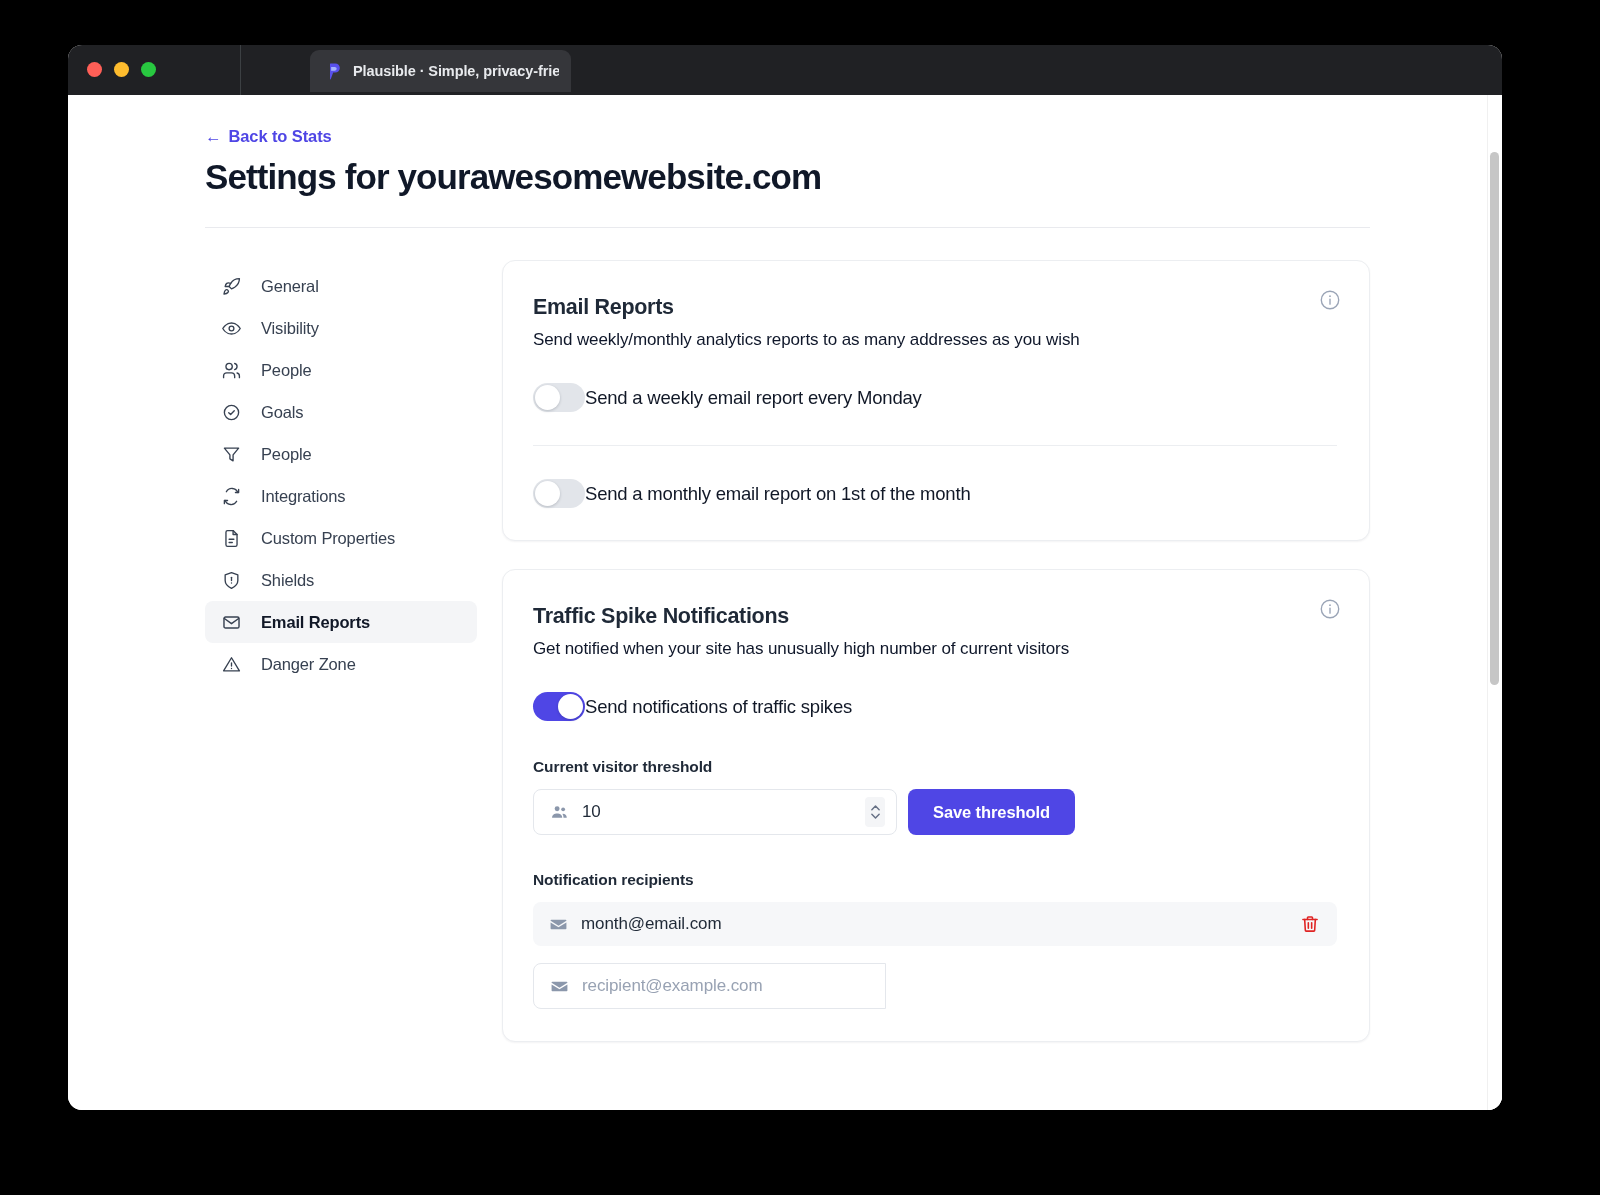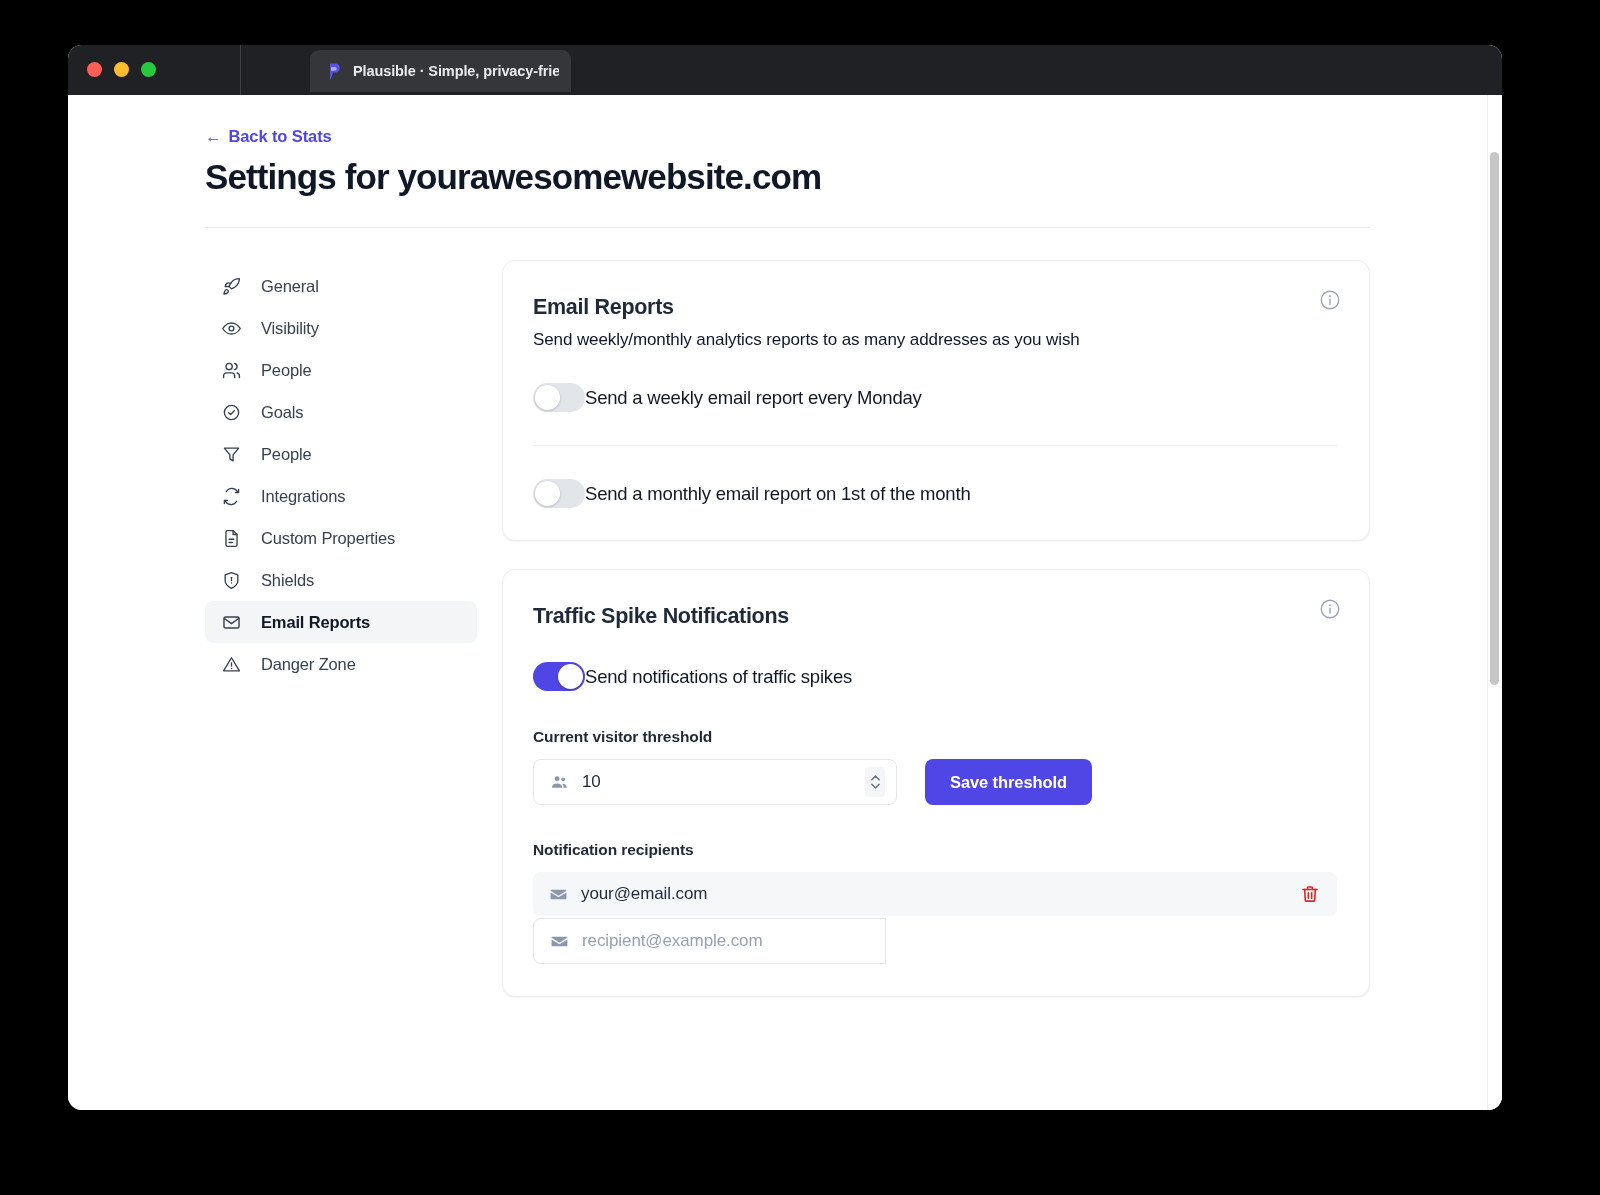--- a/index.html
+++ b/index.html
@@ -234,21 +234,21 @@
     font-size: 15.5px;
     font-weight: 700;
     color: #1f2937;
     letter-spacing: -0.1px;
   }
   #threshold-block { margin-top: 37px; }
   #threshold-row {
     margin-top: 13px;
     display: flex;
     align-items: stretch;
-    gap: 28px;
+    gap: 11px;
   }
   .input-shell {
     position: relative;
     height: 46px;
     border: 1px solid #e4e7ec;
     border-radius: 8px;
     background: #ffffff;
     display: flex;
     align-items: center;
     padding-left: 16px;
@@ -312,21 +312,21 @@
     color: #1f2937;
     letter-spacing: -0.1px;
   }
   .trash-btn {
     width: 20px; height: 20px;
     color: #e02424;
     cursor: pointer;
     background: none; border: none; padding: 0;
   }
   #add-recipient-row {
-    margin-top: 2px;
+    margin-top: 17px;
     display: flex;
     align-items: stretch;
     gap: 2px;
   }
   #new-recipient-shell { width: 353px; border-radius: 8px 0 0 8px; }
   #add-recipient-button { border-radius: 8px; margin-left: 4px; padding: 0 23px; }
 
   
   #scrollbar-track {
     position: absolute;
@@ -530,20 +530,21 @@
             <section class="card">
               <span class="info-icon">
                 <svg viewBox="0 0 24 24" width="22" height="22" fill="none" stroke="currentColor" stroke-width="1.5">
                   <circle cx="12" cy="12" r="9.5"></circle>
                   <path d="M12 11v5.5" stroke-linecap="round"></path>
                   <circle cx="12" cy="7.8" r="0.95" fill="currentColor" stroke="none"></circle>
                 </svg>
               </span>
 
               <h2 class="card-title">Traffic Spike Notifications</h2>
+              <p class="card-subtitle">Get notified when your site has unusually high number of current visitors</p>
 
               <div class="toggle-row">
                 <span class="toggle on">
                   <span class="knob"></span>
                 </span>
                 <span class="toggle-label">Send notifications of traffic spikes</span>
               </div>
 
               <div id="threshold-block">
                 <div class="field-label">Current visitor threshold</div>
@@ -573,21 +574,21 @@
                 <div class="field-label">Notification recipients</div>
 
                 <div id="recipient-list">
                   <div class="recipient-row">
                     <span class="input-ico">
                       <svg viewBox="0 0 24 24" width="19" height="19" fill="currentColor">
                         <path d="M3 6h18a1 1 0 0 1 1 1v.4l-10 6.2L2 7.4V7a1 1 0 0 1 1-1z"></path>
                         <path d="M22 9.4V17a1 1 0 0 1-1 1H3a1 1 0 0 1-1-1V9.4l10 6.1z"></path>
                       </svg>
                     </span>
-                    <span class="recipient-email">your@email.com</span>
+                    <span class="recipient-email">month@email.com</span>
                     <button class="trash-btn">
                       <svg viewBox="0 0 24 24" width="20" height="20" fill="none" stroke="currentColor" stroke-width="1.9" stroke-linecap="round" stroke-linejoin="round">
                         <path d="M3.5 6.5h17"></path>
                         <path d="M9 6.5V4.4c0-.5.4-.9.9-.9h4.2c.5 0 .9.4.9.9v2.1"></path>
                         <path d="M5.6 6.5l.8 13c0 .6.5 1 1 1h9.2c.5 0 1-.4 1-1l.8-13"></path>
                         <path d="M10 10.5v6.5"></path>
                           <path d="M14 10.5v6.5"></path>
                       </svg>
                     </button>
                   </div>

